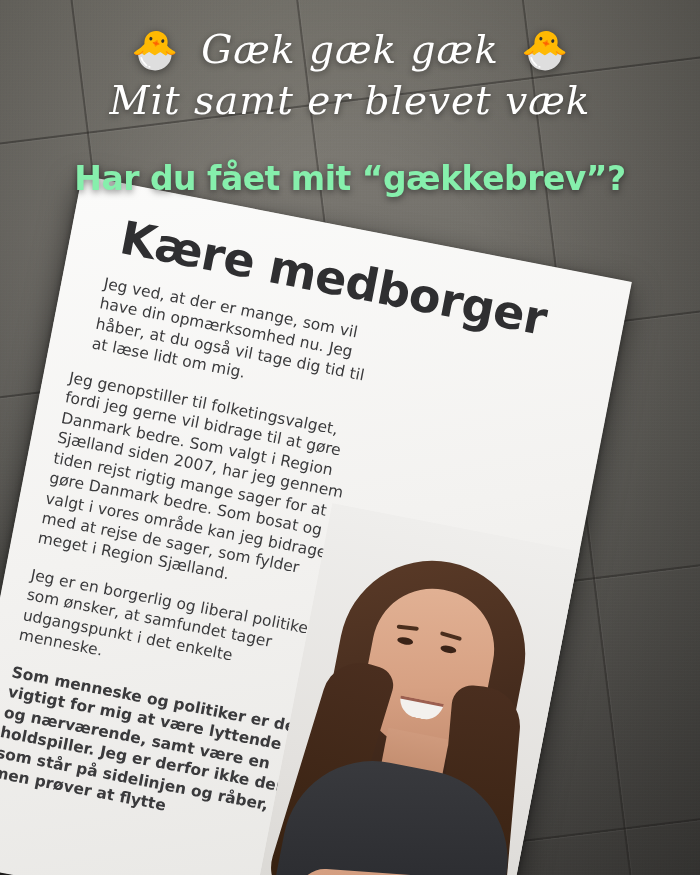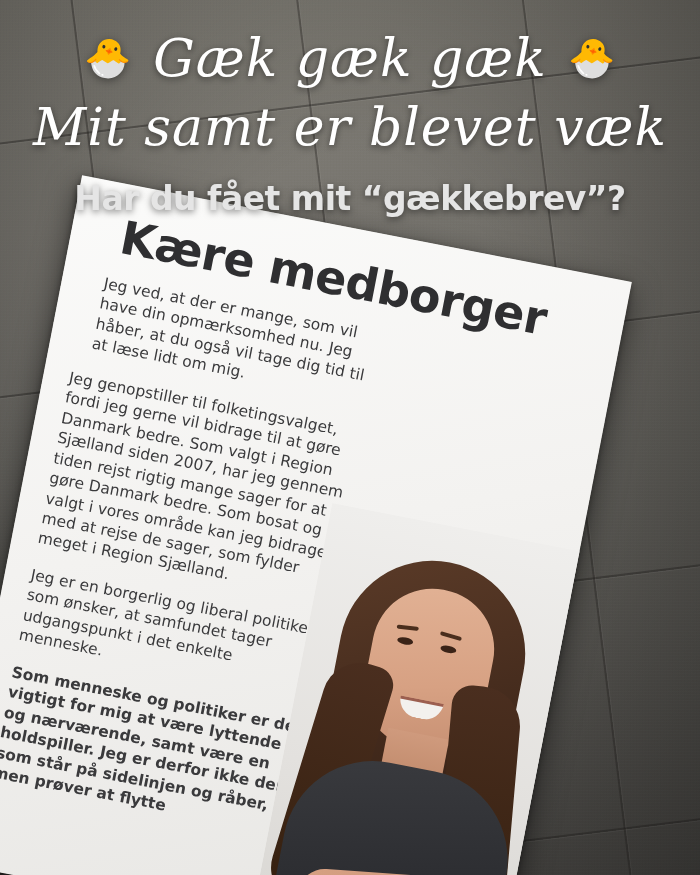--- a/index.html
+++ b/index.html
@@ -199,42 +199,42 @@
     left: 0; right: 0;
     top: 24px;
     text-align: center;
     pointer-events: none;
   }
   .line-script {
     font-family: "DejaVu Serif", serif;
     font-style: italic;
     font-weight: 400;
     color: #ffffff;
-    font-size: 52px;
+    font-size: 39px;
     line-height: 1.32;
     letter-spacing: 1px;
     text-shadow: 0 2px 6px rgba(0,0,0,0.45);
     display: block;
   }
   .line1 {
     display: flex;
     align-items: center;
     justify-content: center;
     gap: 22px;
   }
   .egg {
     font-size: 38px;
     line-height: 1;
     filter: drop-shadow(0 2px 4px rgba(0,0,0,.4));
   }
   .line3 {
-    margin-top: 18px;
+    margin-top: 32px;
     font-family: "DejaVu Sans", sans-serif;
     font-weight: 700;
-    color: #e5e5e5;
+    color: #86efac;
     font-size: 33px;
     letter-spacing: -0.5px;
     text-shadow: 0 2px 7px rgba(0,0,0,0.5);
   }
 </style>
 </head>
 <body>
 
 <div class="screen">
 

